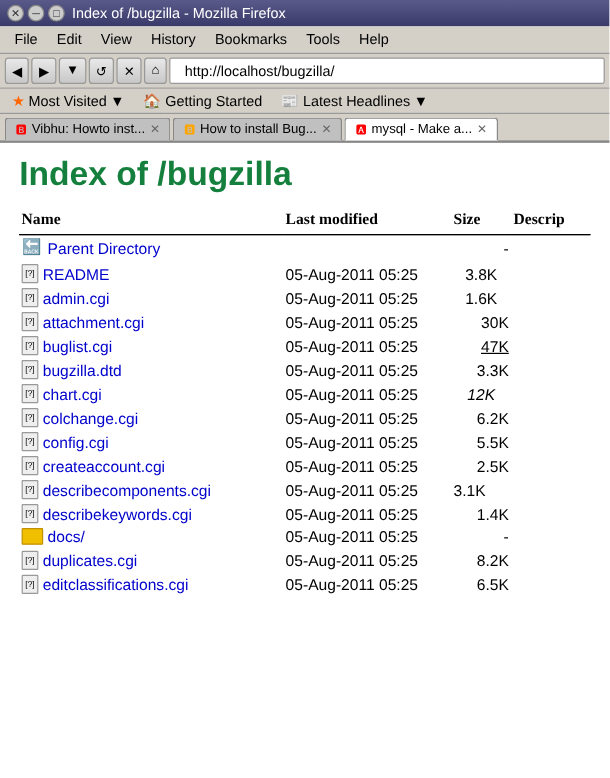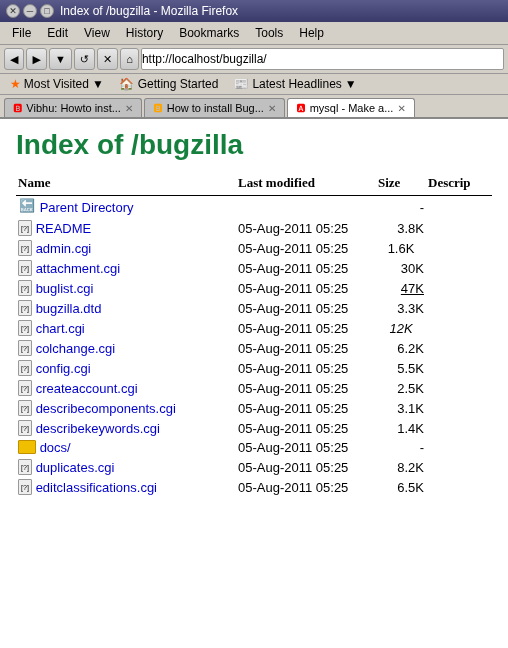--- a/index.html
+++ b/index.html
@@ -56,21 +56,21 @@
       display: flex; align-items: center; gap: 2px;
       height: 22px;
     }
     .address-bar {
       flex: 1;
       display: flex;
       align-items: center;
       background: #fff;
       border: 1px solid #999;
       border-radius: 2px;
-      padding: 1px 0;
+      padding: 1px 12px;
       height: 22px;
       font-size: 12px;
     }
     .address-bar input {
       border: none; outline: none; flex: 1; font-size: 12px;
     }
 
     .bookmarks-bar {
       background: #d4d0c8;
       display: flex;
@@ -268,21 +268,21 @@
           </td>
           <td class="col-modified"></td>
           <td class="col-size" style="text-align: right;">-</td>
           <td class="col-desc"></td>
         </tr>
         <tr>
           <td class="col-name">
             <span class="name-cell"><span style="display:inline-block;width:14px;height:16px;background:#eee;border:1px solid #999;border-radius:1px;vertical-align:middle;font-size:7px;text-align:center;line-height:16px;">[?]</span>&nbsp;<a class="file-link" href="README">README</a></span>
           </td>
           <td class="col-modified">05-Aug-2011 05:25</td>
-          <td class="col-size" style="text-align: right;">3.8K</td>
+          <td class="col-size" style="text-align: center;">3.8K</td>
           <td class="col-desc"></td>
         </tr>
         <tr>
           <td class="col-name">
             <span class="name-cell"><span style="display:inline-block;width:14px;height:16px;background:#eee;border:1px solid #999;border-radius:1px;vertical-align:middle;font-size:7px;text-align:center;line-height:16px;">[?]</span>&nbsp;<a class="file-link" href="admin.cgi">admin.cgi</a></span>
           </td>
           <td class="col-modified">05-Aug-2011 05:25</td>
           <td class="col-size" style="text-align: center;">1.6K</td>
           <td class="col-desc"></td>
         </tr>
@@ -340,21 +340,21 @@
           </td>
           <td class="col-modified">05-Aug-2011 05:25</td>
           <td class="col-size" style="text-align: right;">2.5K</td>
           <td class="col-desc"></td>
         </tr>
         <tr>
           <td class="col-name">
             <span class="name-cell"><span style="display:inline-block;width:14px;height:16px;background:#eee;border:1px solid #999;border-radius:1px;vertical-align:middle;font-size:7px;text-align:center;line-height:16px;">[?]</span>&nbsp;<a class="file-link" href="describecomponents.cgi">describecomponents.cgi</a></span>
           </td>
           <td class="col-modified">05-Aug-2011 05:25</td>
-          <td class="col-size" style="text-align: right;">3.1K</td>
+          <td class="col-size" style="text-align: left;">3.1K</td>
           <td class="col-desc"></td>
         </tr>
         <tr>
           <td class="col-name">
             <span class="name-cell"><span style="display:inline-block;width:14px;height:16px;background:#eee;border:1px solid #999;border-radius:1px;vertical-align:middle;font-size:7px;text-align:center;line-height:16px;">[?]</span>&nbsp;<a class="file-link" href="describekeywords.cgi">describekeywords.cgi</a></span>
           </td>
           <td class="col-modified">05-Aug-2011 05:25</td>
           <td class="col-size" style="text-align: right;">1.4K</td>
           <td class="col-desc"></td>
         </tr>

